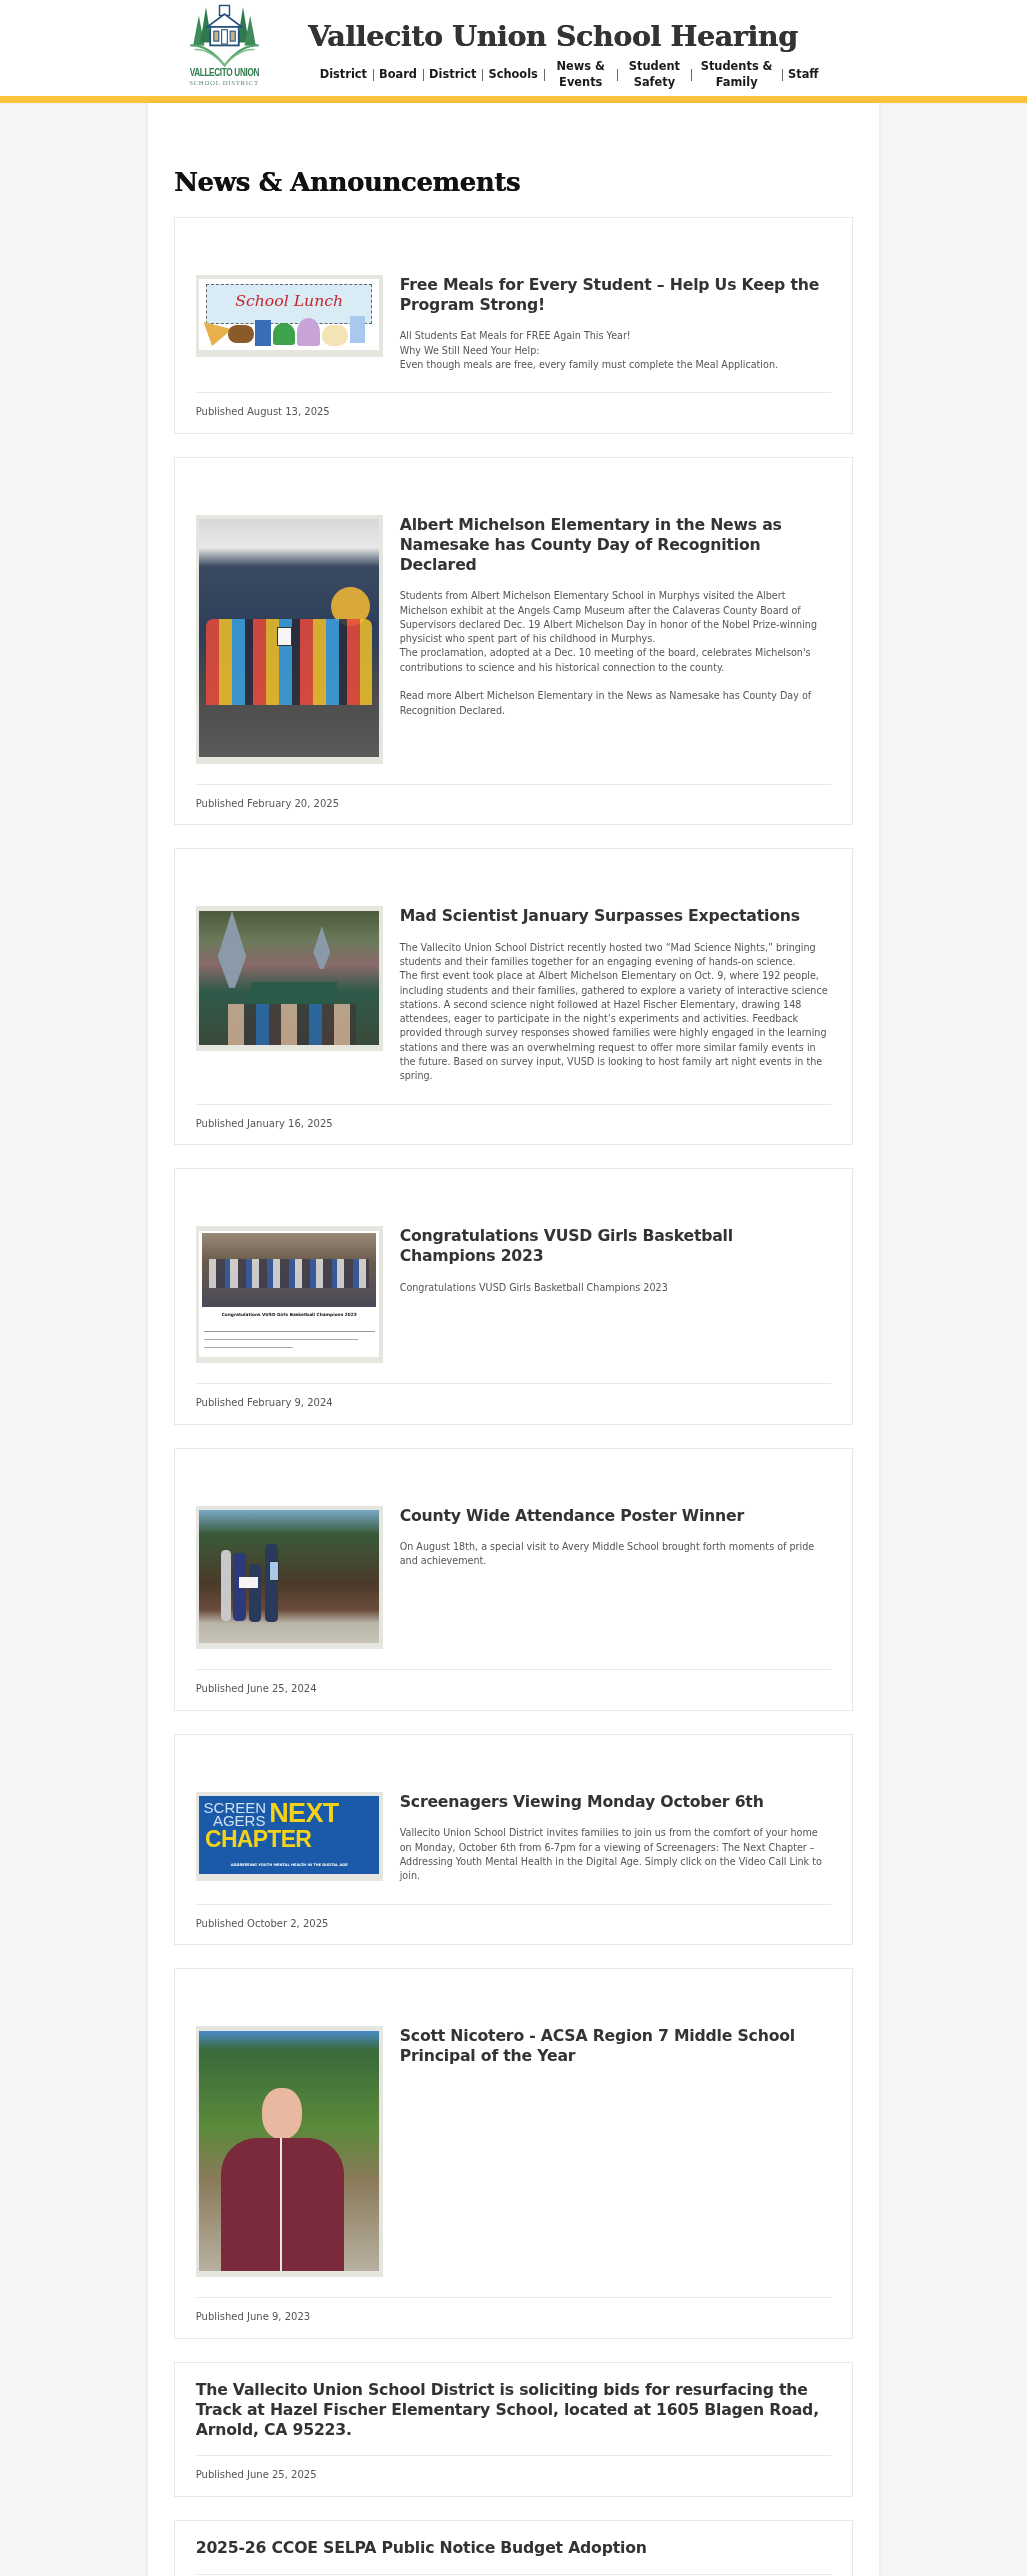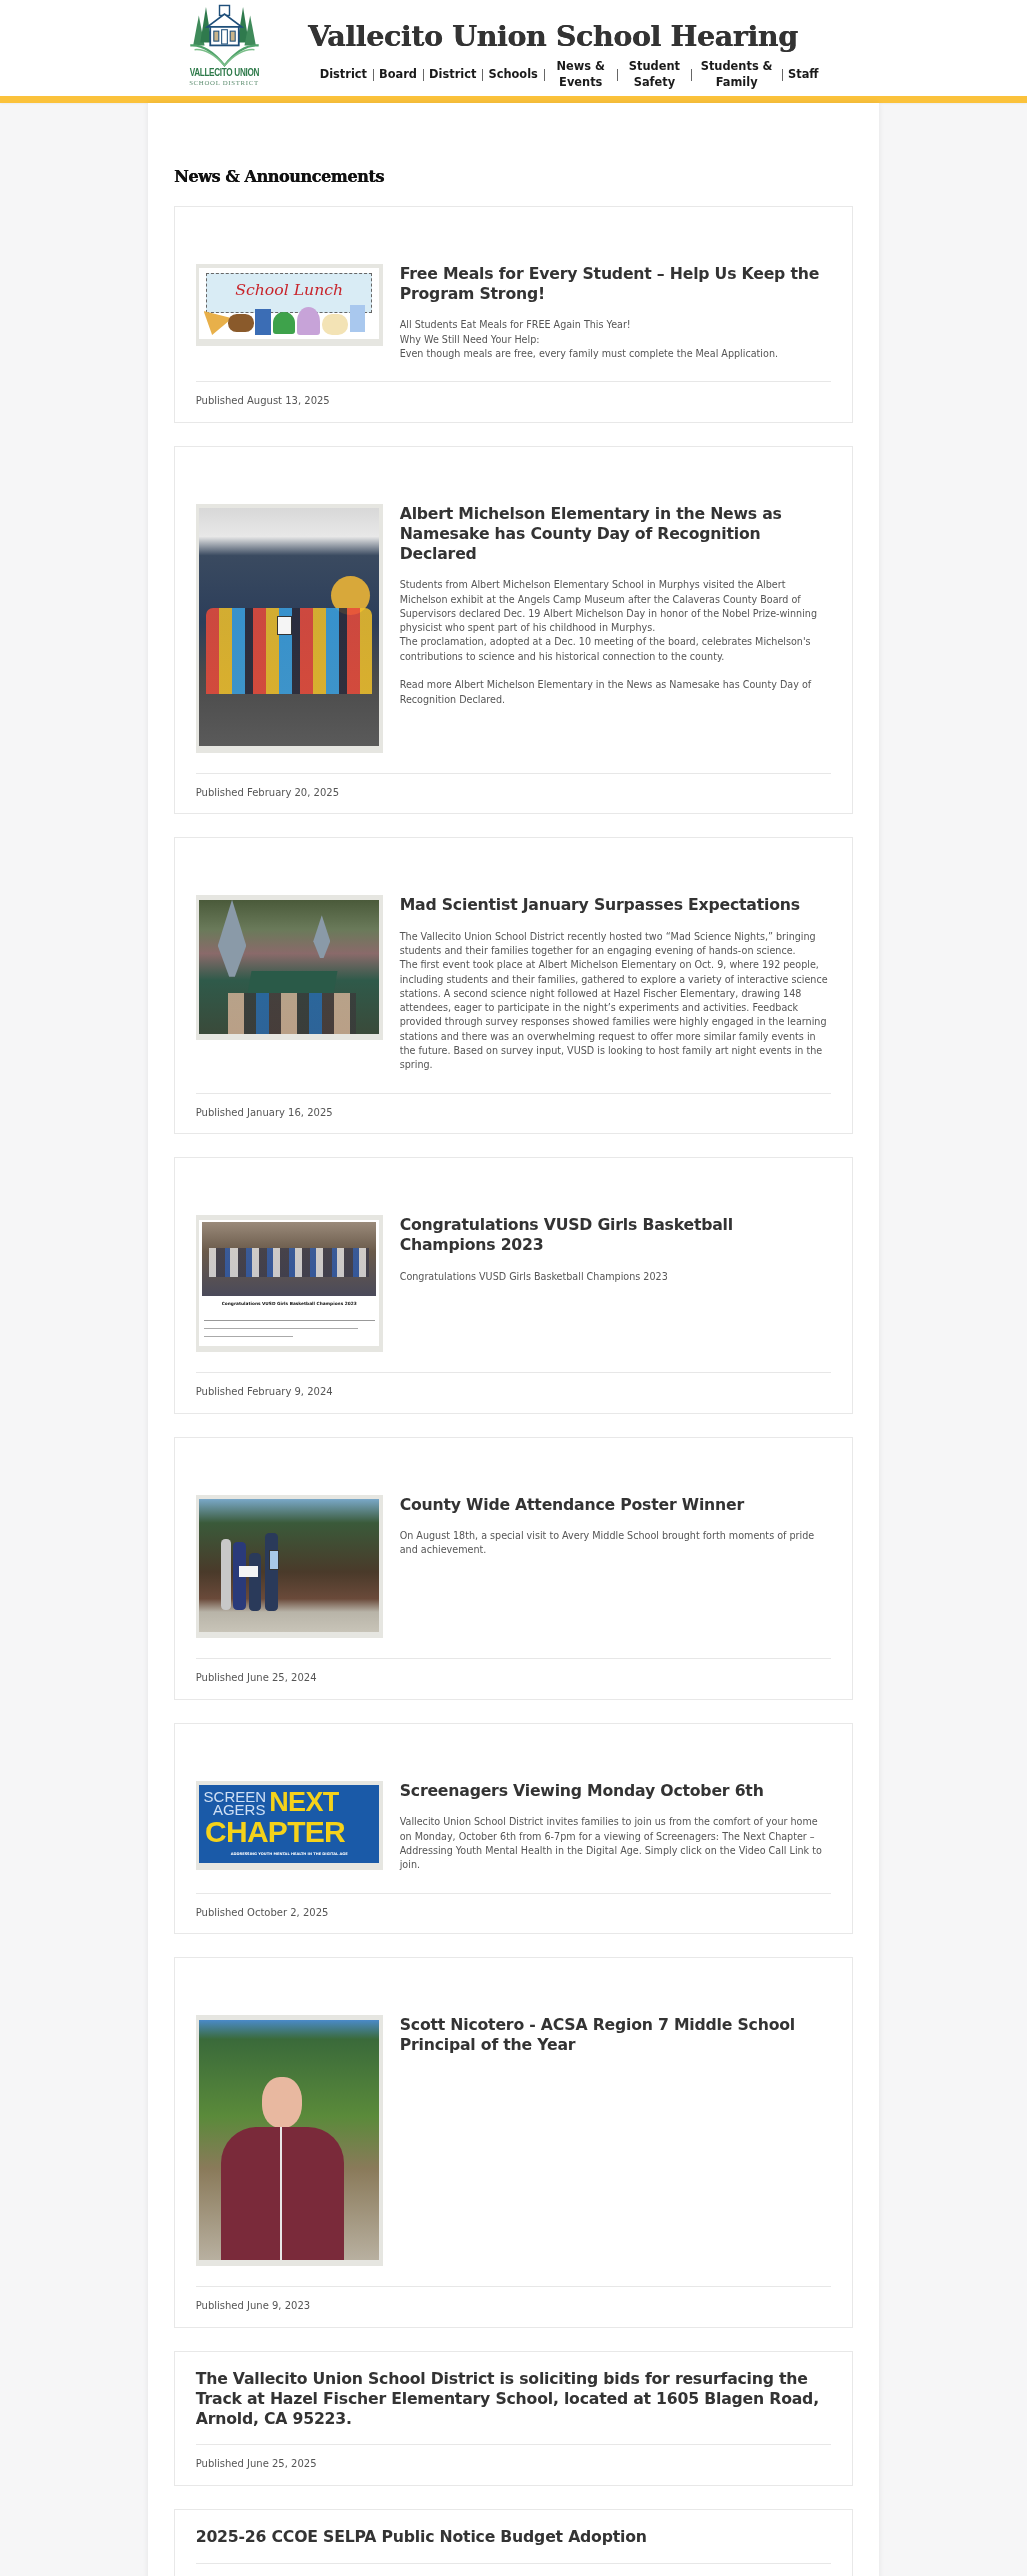--- a/index.html
+++ b/index.html
@@ -16,21 +16,21 @@
   .nav { position: absolute; left: 314px; top: 57px; height: 36px; display: flex; align-items: center; }
   .nav-item { font-family: "DejaVu Sans", sans-serif; font-weight: bold; font-size: 11.4px; color: #1a1a1a; text-align: center; line-height: 15.7px; padding: 0 5.7px; }
   .nav-sep { width: 0.7px; height: 11.4px; background: #666; }
   .nav-item.w2 { width: 73px; }
   .nav-item.w3 { width: 90px; }
 
   .yellow-bar { height: 7.1px; background: #fbc23b; box-shadow: 0 1.4px 2.1px rgba(0,0,0,0.08); }
 
   
   .panel { position: relative; width: 731px; margin-left: 148px; background: #fff; box-shadow: 0 0 5.7px rgba(0,0,0,0.08); padding: 64px 26px 50px 26px; }
-  .page-title { font-family: "DejaVu Serif", serif; font-weight: bold; font-size: 16px; color: #111; letter-spacing: -0.4px; margin-bottom: 20px; text-shadow: 0.4px 0 0 #111; }
+  .page-title { font-family: "DejaVu Serif", serif; font-weight: bold; font-size: 26px; color: #111; letter-spacing: -0.4px; margin-bottom: 20px; text-shadow: 0.4px 0 0 #111; }
 
   .card { border: 0.7px solid #e8e8e8; background: #fff; margin-bottom: 23px; padding: 20px 20.7px 0 20.7px; }
   .card-top { display: flex; align-items: flex-start; margin-top: 37px; }
   .thumb { flex: 0 0 187px; background: #e6e6e1; padding: 4.3px 3.6px 6.4px 3.6px; margin-right: 17px; }
   .thumb-img { width: 100%; display: block; position: relative; overflow: hidden; }
   .card-text { flex: 1; }
   .card-title { font-family: "DejaVu Sans", sans-serif; font-weight: bold; font-size: 15.7px; line-height: 20px; color: #333; letter-spacing: -0.2px; }
   .card-body { margin-top: 14.3px; font-size: 9.6px; line-height: 14.3px; color: #555; }
   .card-body p { margin: 0; }
   .card-body .gap { height: 14.3px; }
@@ -221,21 +221,21 @@
 
   <article class="card">
     <div class="card-top">
       <a class="thumb">
         <div class="thumb-img" style="height:78px;background:#1a5aa8;">
           <div style="position:absolute;left:4.3px;top:4.3px;font-family:'Liberation Sans',sans-serif;font-size:15px;line-height:13px;color:#cfe0f5;">
             <div>SCREEN</div>
             <div style="padding-left:8.6px;text-align:center;">AGERS</div>
           </div>
           <div style="position:absolute;left:70px;top:1.4px;font-family:'Liberation Sans',sans-serif;font-weight:bold;font-size:27px;color:#f5d21a;letter-spacing:-0.7px;">NEXT</div>
-          <div style="position:absolute;left:5.7px;top:30px;font-family:'Liberation Sans',sans-serif;font-weight:bold;font-size:30px;color:#f5d21a;letter-spacing:-0.7px;">CHAPTER</div>
+          <div style="position:absolute;left:5.7px;top:30px;font-family:'Liberation Sans',sans-serif;font-weight:bold;font-size:23px;color:#f5d21a;letter-spacing:-0.7px;">CHAPTER</div>
           <div style="position:absolute;left:0;right:0;top:67px;text-align:center;font-size:3.6px;font-weight:bold;color:#fff;">ADDRESSING YOUTH MENTAL HEALTH IN THE DIGITAL AGE</div>
         </div>
       </a>
       <div class="card-text">
         <a class="card-title">Screenagers Viewing Monday October 6th</a>
         <div class="card-body">
           <p>Vallecito Union School District invites families to join us from the comfort of your home on Monday, October 6th from 6-7pm for a viewing of Screenagers: The Next Chapter – Addressing Youth Mental Health in the Digital Age. Simply click on the Video Call Link to join.</p>
         </div>
       </div>
     </div>

